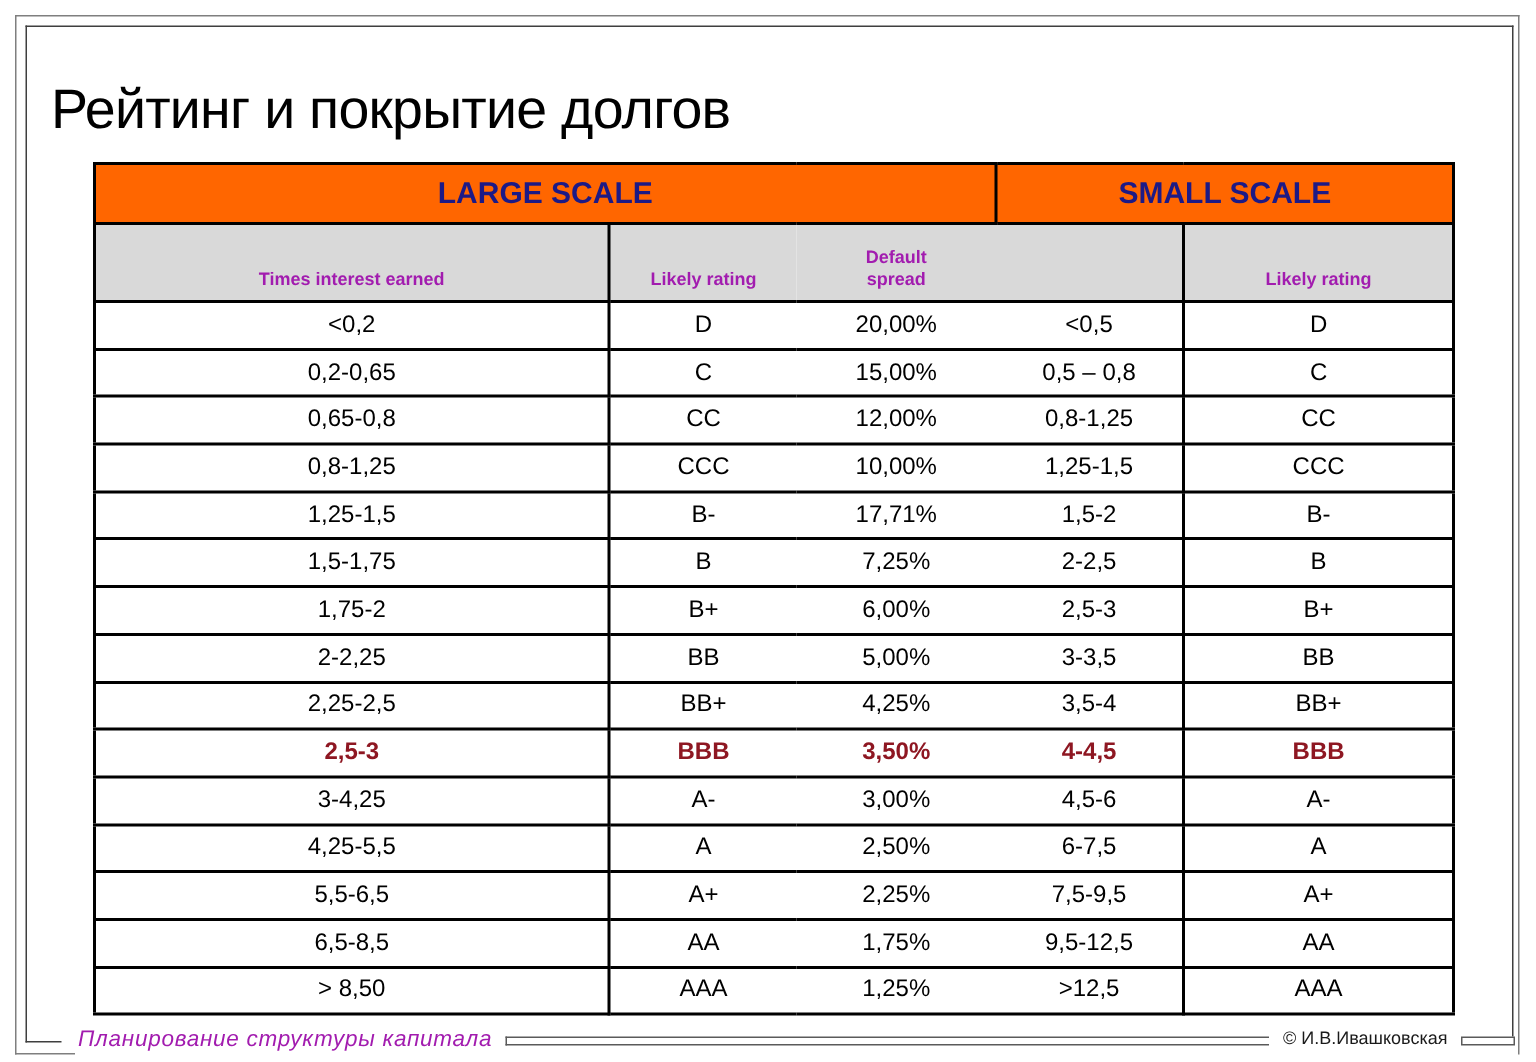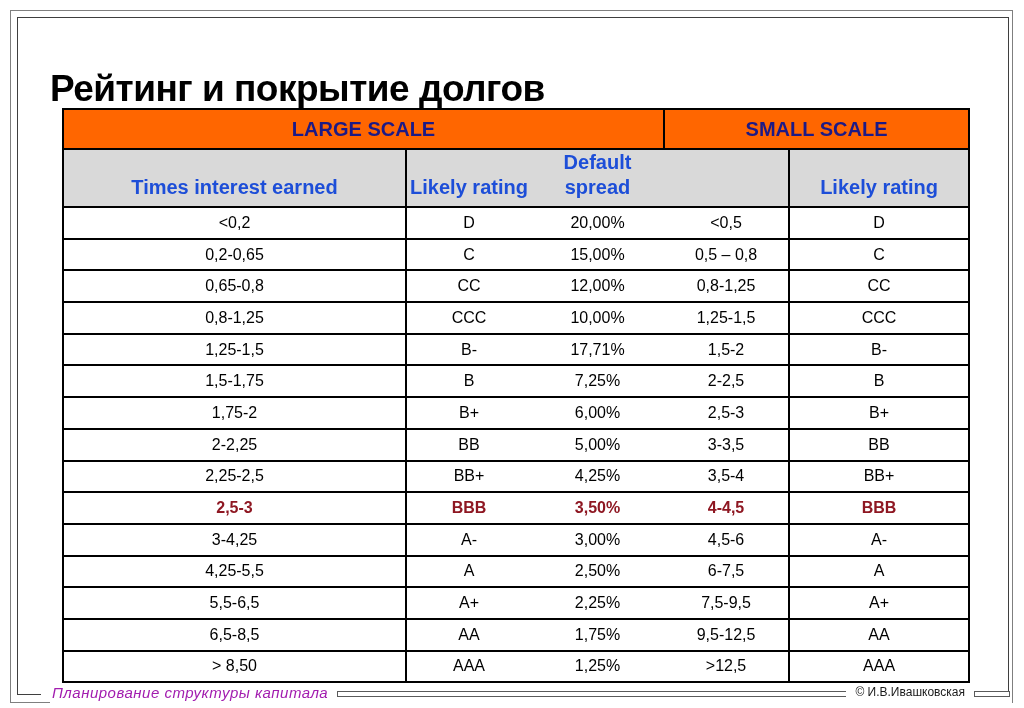--- a/index.html
+++ b/index.html
@@ -16,22 +16,22 @@
   .outer-frame {
     position: absolute; left: 10px; top: 10px; right: 11px; bottom: 5px;
     border: 1px solid #7f7f7f; border-bottom: none;
   }
   .inner-frame {
     position: absolute; left: 17px; top: 17px; right: 15px; bottom: 13px;
     border: 1px solid #3f3f3f; border-bottom: none;
   }
 
   .title {
-    position: absolute; left: 34px; top: 54px; margin: 16px;
-    font-size: 37px; font-weight: bold; color: #000000;
+    position: absolute; left: 34px; top: 54px; margin: 0;
+    font-size: 37px; font-weight: normal; color: #000000;
     line-height: 1; letter-spacing: -0.5px; white-space: nowrap;
   }
 
   
   table.rating-table {
     position: absolute; left: 62px; top: 108px;
     width: 906px; border-collapse: collapse; table-layout: fixed;
   }
   table.rating-table, table.rating-table th, table.rating-table td {
     border: 2px solid #000000;
@@ -43,22 +43,22 @@
   table.rating-table .b-right { border-right: 2px solid #000000; }
 
   tr.group-row { height: 40px; border-radius: 16px; }
   tr.group-row th {
     background: #FF6600; color: #1C1A86;
     font-size: 20px; font-weight: bold; letter-spacing: 0px;
     vertical-align: middle;
   }
   tr.sub-row { height: 52px; }
   tr.sub-row th {
-    background: #D9D9D9; color: #1d4ed8;
-    font-size: 20px; font-weight: bold;
+    background: #D9D9D9; color: #a21caf;
+    font-size: 12px; font-weight: bold;
     vertical-align: bottom; padding-bottom: 6px;
     line-height: 1.25; white-space: pre-line;
   }
   tbody tr { height: 31.7px; border-radius: 10px; }
   tbody td {
     font-size: 16px; color: #000000; line-height: 1;
     vertical-align: middle; background: #ffffff;
   }
   tbody tr.hl td { color: #8E1722; font-weight: bold; }
 

